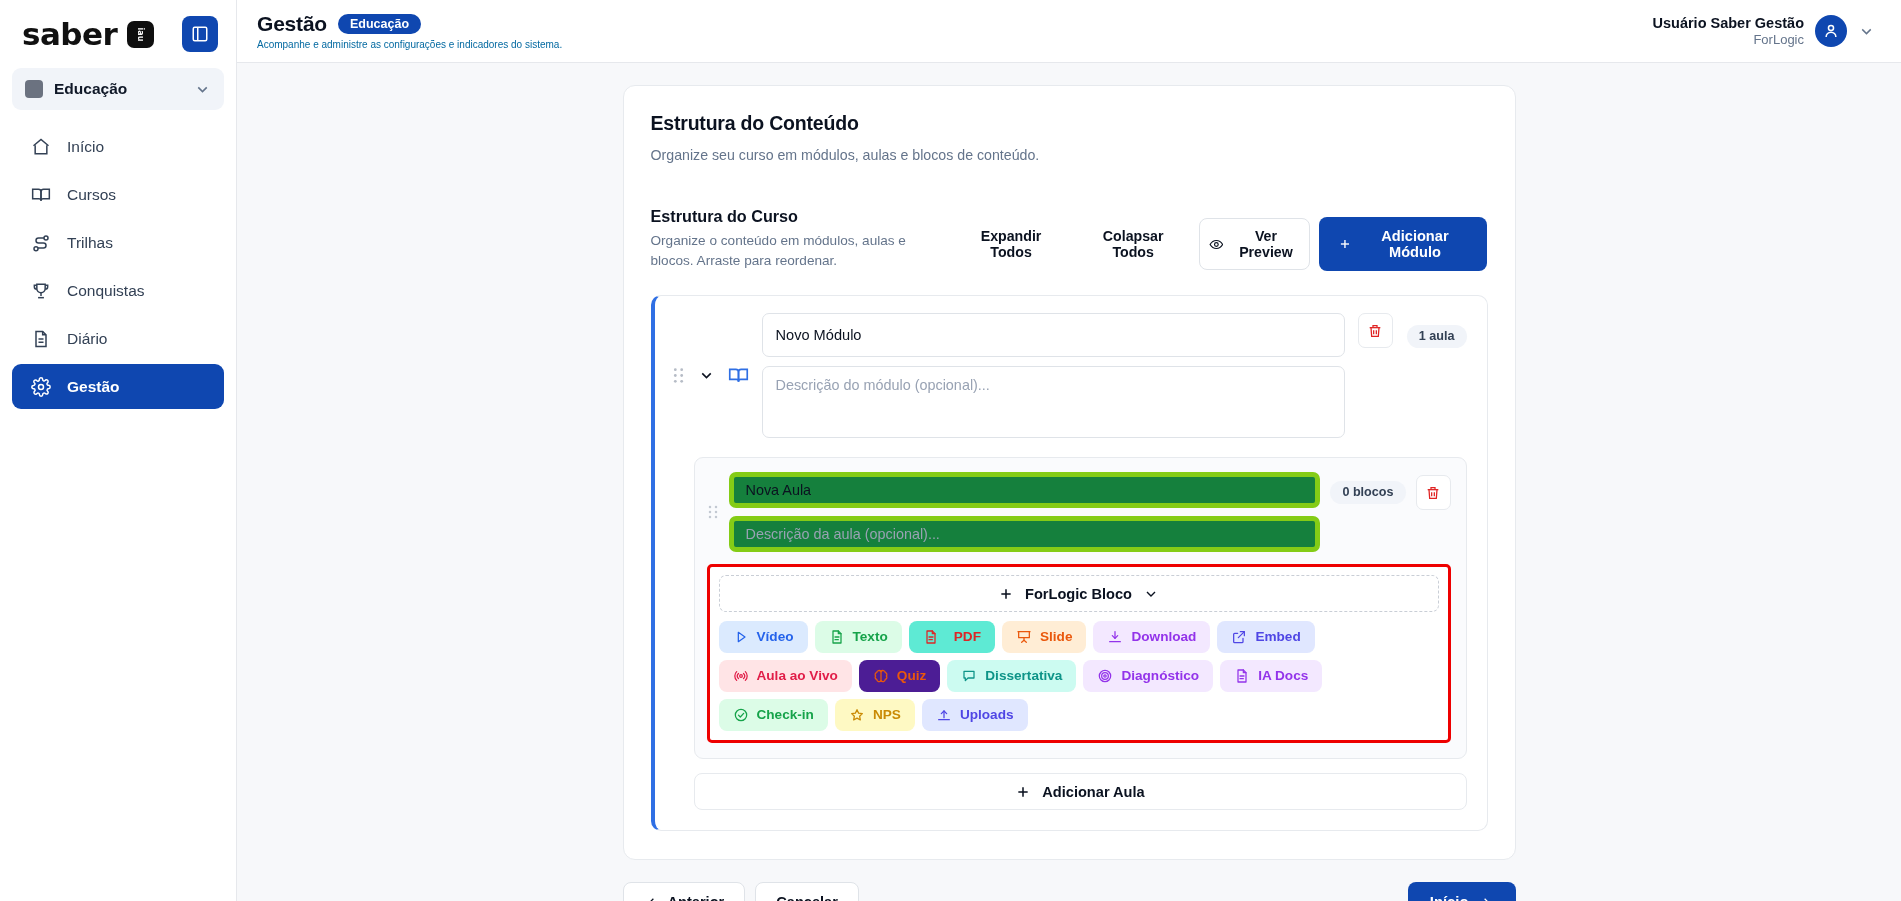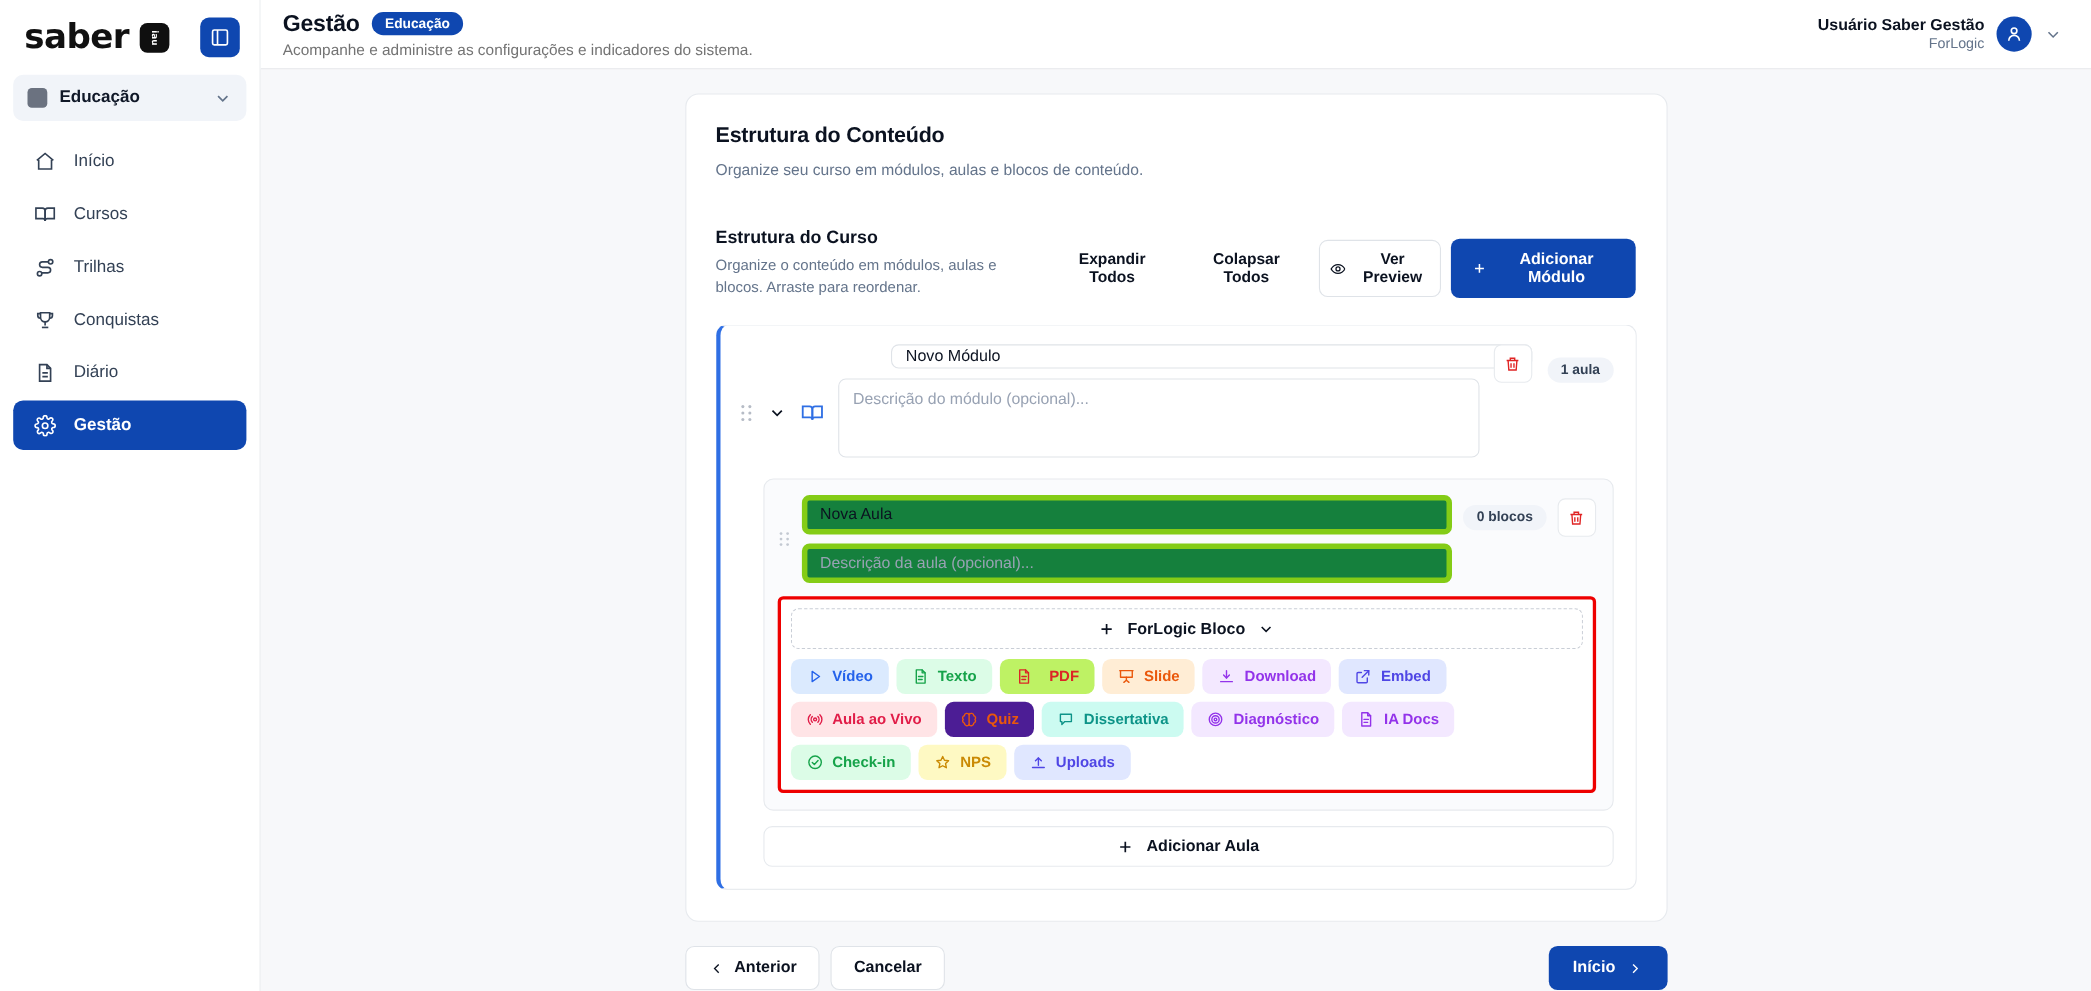--- a/index.html
+++ b/index.html
@@ -68,21 +68,21 @@
     height: 63px; background: #ffffff; border-bottom: 1px solid #e6e8ec;
     display: flex; align-items: center; padding: 0 26px 0 20px; flex: 0 0 63px;
   }
   .title-wrap { display: flex; flex-direction: column; gap: 3px; }
   .title-line { display: flex; align-items: center; gap: 11px; }
   .page-title { font-size: 21px; font-weight: 700; color: #0b1220; letter-spacing: -0.2px; }
   .title-badge {
     background: #0f47b0; color: #fff; font-size: 12.5px; font-weight: 600;
     padding: 4px 12px; border-radius: 999px; line-height: 1;
   }
-  .page-sub { font-size: 14px; color: #737373; }
+  .page-sub { font-size: 10px; color: #0369a1; }
   .user-area { margin-left: auto; display: flex; align-items: center; gap: 11px; cursor: pointer; }
   .user-text { text-align: right; display: flex; flex-direction: column; gap: 1px; }
   .user-name { font-size: 14.5px; font-weight: 700; color: #0b1220; }
   .user-org { font-size: 13px; color: #64748b; }
   .avatar {
     width: 32px; height: 32px; border-radius: 50%; background: #0f47b0;
     display: flex; align-items: center; justify-content: center;
   }
   .user-chev { color: #64748b; display: flex; }
 
@@ -123,23 +123,23 @@
     margin-top: 24px; border: 1px solid #e7eaee; border-left: 4px solid #2f6fe4;
     border-radius: 10px; padding: 17px 20px 20px 17px; background: #fff;
   }
   .module-top { display: flex; align-items: flex-start; gap: 13px; }
   .mod-gutter { display: flex; align-items: center; gap: 13px; padding-top: 52px; flex: 0 0 auto; }
   .drag-dots { cursor: grab; display: flex; }
   .chev-btn { cursor: pointer; display: flex; color: #0b1220; }
   .book-icon { display: flex; color: #2f6fe4; }
   .mod-fields { flex: 1 1 auto; display: flex; flex-direction: column; gap: 9px; }
   .mod-input {
-    width: 100%; height: 22px; border: 1px solid #dfe3e8; border-radius: 7px;
+    width: 100%; height: 44px; border: 1px solid #dfe3e8; border-radius: 7px;
     padding: 0 13px; font-family: inherit; font-size: 14.6px; color: #0b1220;
-    background: #fff; outline: none; margin-left: 48px;
+    background: #fff; outline: none;
   }
   .mod-textarea {
     width: 100%; height: 72px; border: 1px solid #dfe3e8; border-radius: 7px;
     padding: 10px 13px; font-family: inherit; font-size: 14.4px; color: #0b1220;
     background: #fff; outline: none; resize: none;
   }
   .mod-textarea::placeholder, .mod-input::placeholder, .lesson-input::placeholder { color: #98a2b3; }
   .mod-right { display: flex; flex-direction: row; align-items: flex-end; gap: 14px; flex: 0 0 auto; }
   .icon-btn {
     width: 35px; height: 35px; border: 1px solid #e7eaee; border-radius: 7px;
@@ -465,21 +465,21 @@
                     <span>Vídeo</span>
                   </button>
                   <button class="chip" style="background: rgb(220, 252, 231); color: rgb(22, 163, 74);">
                     <svg width="16" height="16" viewBox="0 0 24 24" fill="none" stroke="currentColor" stroke-width="1.9" stroke-linecap="round" stroke-linejoin="round">
                       <path d="M14 3H6v18h12V7z"></path>
                       <path d="M14 3v4h4"></path>
                       <path d="M9 12h6M9 16h5"></path>
                     </svg>
                     <span>Texto</span>
                   </button>
-                  <button class="chip" style="background: #bef264; color: rgb(220, 38, 38); gap: 15px;">
+                  <button class="chip" style="background: #5eead4; color: rgb(220, 38, 38); gap: 15px;">
                     <svg width="16" height="16" viewBox="0 0 24 24" fill="none" stroke="currentColor" stroke-width="1.9" stroke-linecap="round" stroke-linejoin="round">
                       <path d="M14 3H6v18h12V7z"></path>
                       <path d="M14 3v4h4"></path>
                       <path d="M9 12h6M9 16h5"></path>
                     </svg>
                     <span>PDF</span>
                   </button>
                   <button class="chip" style="background: rgb(255, 237, 213); color: rgb(234, 88, 12);">
                     <svg width="16" height="16" viewBox="0 0 24 24" fill="none" stroke="currentColor" stroke-width="1.9" stroke-linecap="round" stroke-linejoin="round">
                       <path d="M3 4h18"></path>

